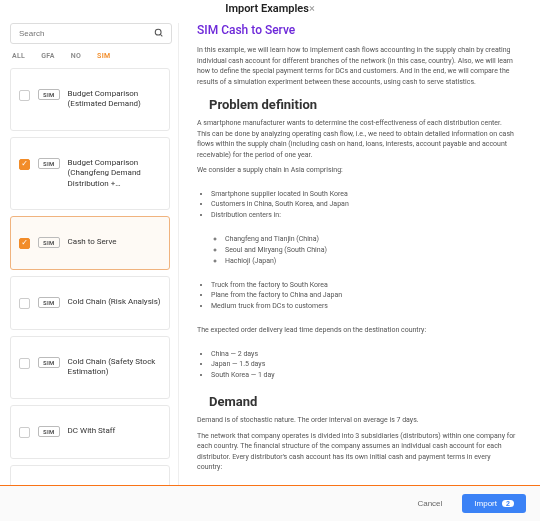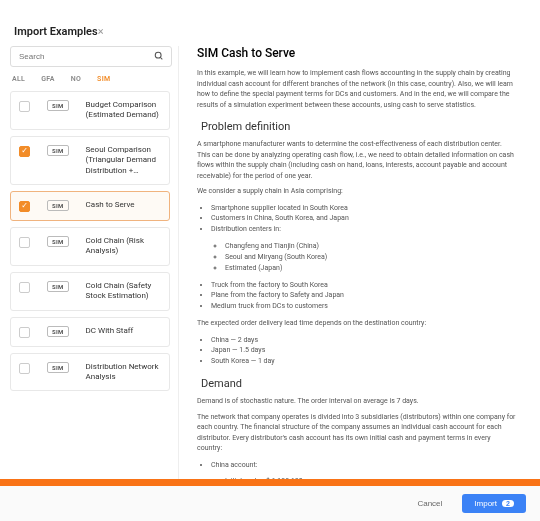--- a/index.html
+++ b/index.html
@@ -1,46 +1,46 @@
 <!DOCTYPE html>
 <html><head>
 <meta charset="utf-8">
 <style>
 *{box-sizing:border-box;margin:0;padding:0}
 body{font-family:-apple-system,BlinkMacSystemFont,"Segoe UI",Roboto,Arial,sans-serif;background:#fff;font-size:8px;color:#333;width:540px;height:521px;overflow:hidden;display:flex;flex-direction:column}
-.header{padding:25px 14px 8px;display:flex;justify-content:flex-start;align-items:center}
+.header{padding:2px 14px 8px;display:flex;justify-content:center;align-items:center}
 .header h1{font-size:11px;font-weight:600;color:#222}
 .close-x{font-size:11px;color:#999;cursor:pointer}
 .main{flex:1;display:flex;overflow:hidden;padding:0 10px 0 10px}
 .left{width:162px;flex-shrink:0;display:flex;flex-direction:column}
 .search-wrap{position:relative;margin-bottom:6px}
 .search{width:100%;border:1px solid #ddd;border-radius:3px;padding:5px 8px;font-size:8px;color:#888}
 .search-icon{position:absolute;right:8px;top:50%;transform:translateY(-50%);color:#555;font-size:9px}
 .filters{display:flex;gap:16px;font-size:7px;font-weight:600;letter-spacing:.3px;padding:2px 2px 8px}
 .filters span{color:#888;cursor:pointer}
 .filters .active{color:#f28c28}
 .list{flex:1;overflow-y:auto;padding-right:2px}
 .list::-webkit-scrollbar{width:4px}
 .list::-webkit-scrollbar-thumb{background:#ccc;border-radius:2px}
-.item{border:1px solid #e8e8e8;border-radius:3px;padding:8px 8px;margin-bottom:6px;display:flex;align-items:flex-start;gap:17px;cursor:pointer;background:#fff}
+.item{border:1px solid #e8e8e8;border-radius:3px;padding:20px 8px;margin-bottom:6px;display:flex;align-items:flex-start;gap:8px;cursor:pointer;background:#fff}
 .item.selected{border-color:#f0b37e;background:#fefaf5}
 .cb{width:11px;height:11px;border:1px solid #ccc;border-radius:2px;flex-shrink:0;margin-top:1px;display:flex;align-items:center;justify-content:center}
 .cb.checked{background:#f28c28;border-color:#f28c28;color:#fff;font-size:8px;line-height:1}
 .tag{border:1px solid #bbb;border-radius:2px;font-size:6px;font-weight:700;padding:1px 4px;color:#555;flex-shrink:0;margin-top:0;letter-spacing:.3px}
 .item-label{font-size:8px;color:#333;line-height:1.3}
 .content{flex:1;overflow-y:auto;padding:0 14px 10px 18px;border-left:1px solid #eee;margin-left:6px}
 .content::-webkit-scrollbar{width:5px}
 .content::-webkit-scrollbar-thumb{background:#bbb;border-radius:3px}
-.content h2{font-size:12px;font-weight:500;color:#000000;margin-bottom:8px}
-.content h3{font-size:11px;font-weight:400;color:#333;margin:10px 4px 6px}
+.content h2{font-size:12px;font-weight:500;color:#6d28d9;margin-bottom:8px}
+.content h3{font-size:13px;font-weight:700;color:#333;margin:10px 12px 6px}
 .content p{font-size:7px;line-height:1.5;color:#555;margin-bottom:5px}
-.content ul{list-style:disc;padding-left:14px;margin:6px 0}
+.content ul{list-style:disc;padding-left:14px;margin:13px 0}
 .content ul ul{list-style:circle;padding-left:14px}
 .content li{font-size:7px;line-height:1.55;color:#555}
-.footer{border-top:7px solid #f97316;padding:8px 14px;display:flex;justify-content:flex-end;gap:8px;background:#fafafa}
+.footer{border-top:1px solid #f97316;padding:8px 14px;display:flex;justify-content:flex-end;gap:8px;background:#fafafa}
 .btn{font-size:8px;padding:5px 12px;border-radius:3px;cursor:pointer;border:none}
 .btn-cancel{background:transparent;color:#666}
 .btn-import{background:#3b82f6;color:#fff;display:flex;align-items:center;gap:5px}
 .badge{background:#fff;color:#3b82f6;border-radius:8px;font-size:7px;font-weight:700;padding:0 4px;min-width:12px;text-align:center}
 </style>
 </head>
 <body>
 
 <div class="header">
   <h1>Import Examples</h1>
@@ -66,21 +66,21 @@
       </div>
     <div class="list" id="list">
         <div class="item">
           <div class="cb"></div>
           <span class="tag">SIM</span>
           <span class="item-label">Budget Comparison (Estimated Demand)</span>
         </div>
         <div class="item">
           <div class="cb checked">✓</div>
           <span class="tag">SIM</span>
-          <span class="item-label">Seoul Comparison (Triangular Demand Distribution +…</span>
+          <span class="item-label">Budget Comparison (Changfeng Demand Distribution +…</span>
         </div>
         <div class="item selected">
           <div class="cb checked">✓</div>
           <span class="tag">SIM</span>
           <span class="item-label">Cash to Serve</span>
         </div>
         <div class="item">
           <div class="cb"></div>
           <span class="tag">SIM</span>
           <span class="item-label">Cold Chain (Risk Analysis)</span>
@@ -107,27 +107,27 @@
     <h2>SIM Cash to Serve</h2>
     <p>In this example, we will learn how to implement cash flows accounting in the supply chain by creating individual cash account for different branches of the network (in this case, country). Also, we will learn how to define the special payment terms for DCs and customers. And in the end, we will compare the results of a simulation experiment between these accounts, using cash to serve statistics.</p>
     <h3>Problem definition</h3>
     <p>A smartphone manufacturer wants to determine the cost-effectiveness of each distribution center. This can be done by analyzing operating cash flow, i.e., we need to obtain detailed information on cash flows within the supply chain (including cash on hand, loans, interests, account payable and account receivable) for the period of one year.</p>
     <p>We consider a supply chain in Asia comprising:</p>
     <ul id="supply">
         <li>Smartphone supplier located in South Korea</li>
         <li>Customers in China, South Korea, and Japan</li>
         <li>Distribution centers in:<ul>
             <li>Changfeng and Tianjin (China)</li>
-            <li>Seoul and Miryang (South Korea)</li>
-            <li>Estimated (Japan)</li>
+            <li>Seoul and Miryang (South China)</li>
+            <li>Hachioji (Japan)</li>
           </ul></li>
       </ul>
     <ul id="transport">
         <li>Truck from the factory to South Korea</li>
-        <li>Plane from the factory to Safety and Japan</li>
+        <li>Plane from the factory to China and Japan</li>
         <li>Medium truck from DCs to customers</li>
       </ul>
     <p>The expected order delivery lead time depends on the destination country:</p>
     <ul id="leadtime">
         <li>China — 2 days</li>
         <li>Japan — 1.5 days</li>
         <li>South Korea — 1 day</li>
       </ul>
     <h3>Demand</h3>
     <p>Demand is of stochastic nature. The order interval on average is 7 days.</p>

